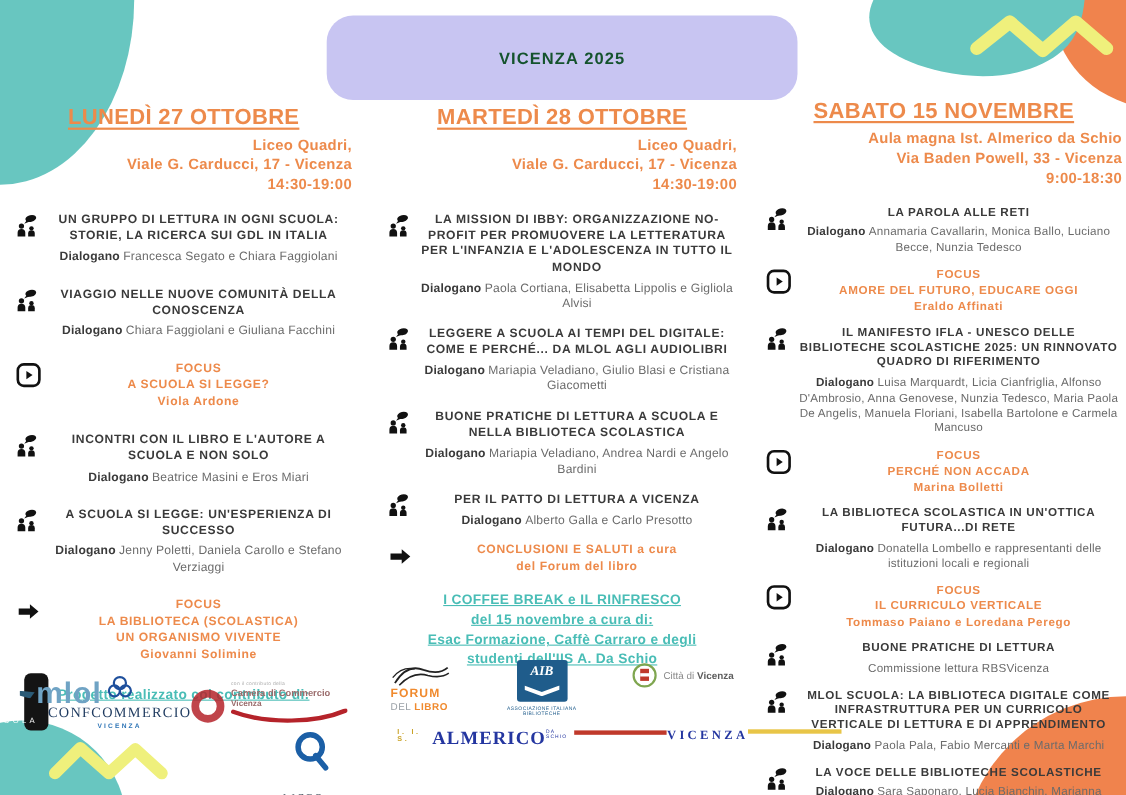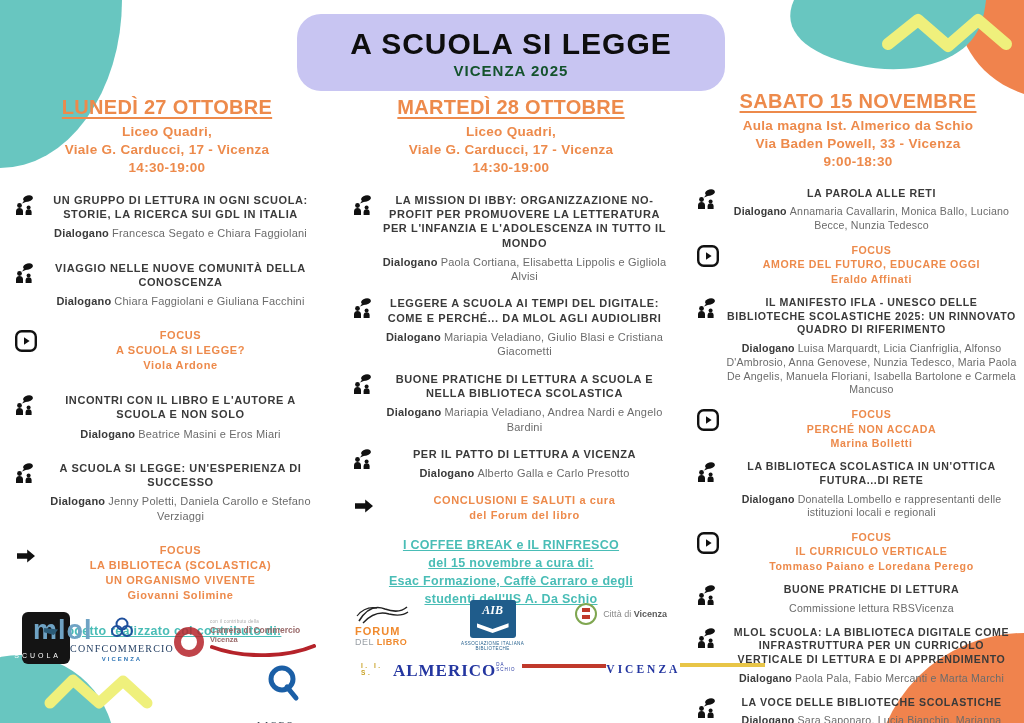--- a/index.html
+++ b/index.html
@@ -22,21 +22,21 @@
           border-radius:24px;display:flex;flex-direction:column;align-items:center;justify-content:center}
   .banner .t{font-size:30px;font-weight:700;letter-spacing:1px;color:#0e0e0e}
   .banner .s{font-size:15px;font-weight:700;letter-spacing:1px;color:#14532d;margin-top:1px}
 
   .col{position:absolute}
   #col1{left:14px;top:96px;width:306px}
   #col2{left:352px;top:96px;width:318px}
   #col3{left:696px;top:90px;width:324px}
   .day{color:var(--orange);font-weight:700;font-size:20px;text-align:center;
        text-decoration:underline;text-underline-offset:3px;letter-spacing:.3px}
-  .venue{color:var(--orange);font-weight:700;font-size:13.5px;text-align:center;line-height:1.35;
+  .venue{color:var(--orange);font-weight:700;font-size:13.5px;text-align:right;line-height:1.35;
          margin-top:4px;letter-spacing:.3px}
   .items{margin-top:15px}
   .item{display:flex;align-items:flex-start}
   #col1 .item{margin-bottom:20px}
   #col2 .item{margin-bottom:13px}
   #col3 .item{margin-bottom:10px}
   .ic{flex:0 0 27px;height:26px;margin-top:1px}
   .ic svg{width:24px;height:24px;display:block}
   .txt{flex:1;text-align:center;padding:0 2px}
   .title{font-weight:700;color:var(--title);font-size:11px;line-height:1.3;letter-spacing:.6px}
@@ -56,21 +56,21 @@
                align-items:flex-start;justify-content:space-between}
   .row-logos2b{position:absolute;left:355px;top:662px;width:312px;display:flex;
                justify-content:center;gap:55px}
 
   .logo-mlol{background:#141414;border-radius:6px;width:94px;height:52px;position:relative}
   .mlol-word{position:absolute;left:11px;top:3px;color:#6FA3C4;font-weight:700;font-size:27px;letter-spacing:1px}
   .mlol-flag{position:absolute;right:12px;top:16px;width:14px;height:7px;background:#2b5b77;
              clip-path:polygon(0 0,100% 20%,70% 100%,0 60%)}
   .mlol-sub{position:absolute;right:9px;bottom:5px;color:#fff;font-size:7px;letter-spacing:3px}
   .logo-conf{display:flex;flex-direction:column;align-items:center}
-  .conf-name{font-family:"Liberation Serif",serif;font-size:10px;letter-spacing:1.2px;color:#1E3A5F;margin-top:2px}
+  .conf-name{font-family:"Liberation Serif",serif;font-size:13px;letter-spacing:1.2px;color:#1E3A5F;margin-top:2px}
   .conf-sub{font-size:6px;color:#2E75B6;letter-spacing:2px;margin-top:2px;font-weight:700}
   .logo-camera{display:flex;align-items:flex-end;gap:6px}
   .cam-ring{width:30px;height:30px;border:7px solid #B5232A;border-radius:50%;opacity:.85}
   .cam-txt{display:flex;flex-direction:column;align-items:flex-start}
   .cam-l1{font-size:4.5px;color:#aaa;letter-spacing:.3px}
   .cam-l2{font-size:8.5px;color:#9a6b6b;font-weight:700;margin-top:1px}
   .cam-l3{font-size:7.5px;color:#9a6b6b;font-weight:700}
 
   .logo-forum{display:flex;flex-direction:column;}
   .forum-t1{color:#F08A2E;font-weight:700;font-size:11px;letter-spacing:1px;margin-top:1px}
@@ -105,21 +105,20 @@
 <svg class="deco tr-svg" viewBox="0 0 254 120">
   <path d="M186 0 C186 38 206 78 254 94 L254 0 Z" fill="#F0834D"></path>
   <path d="M24 0 C10 30 36 54 86 65 C136 76 176 64 196 46 C210 33 214 18 216 0 Z" fill="#68C6C0"></path>
   <polyline points="118,44 148,20 178,46 208,20 236,44" fill="none" stroke="#EFF07C" stroke-width="12" stroke-linecap="round" stroke-linejoin="round"></polyline>
 </svg>
 <svg class="deco zz-bl" viewBox="0 0 115 50">
   <polyline points="8,38 31,15 57,38 81,16 105,38" fill="none" stroke="#EFF07C" stroke-width="11" stroke-linecap="round" stroke-linejoin="round"></polyline>
 </svg>
 
 <div class="banner">
-  <div class="t">A SCUOLA SI LEGGE</div>
   <div class="s">VICENZA 2025</div>
 </div>
 
 <div class="col" id="col1">
   <div class="day">LUNEDÌ 27 OTTOBRE</div>
   <div class="venue">
     <div>Liceo Quadri,</div>
     <div>Viale G. Carducci, 17 - Vicenza</div>
     <div>14:30-19:00</div>
   </div>

